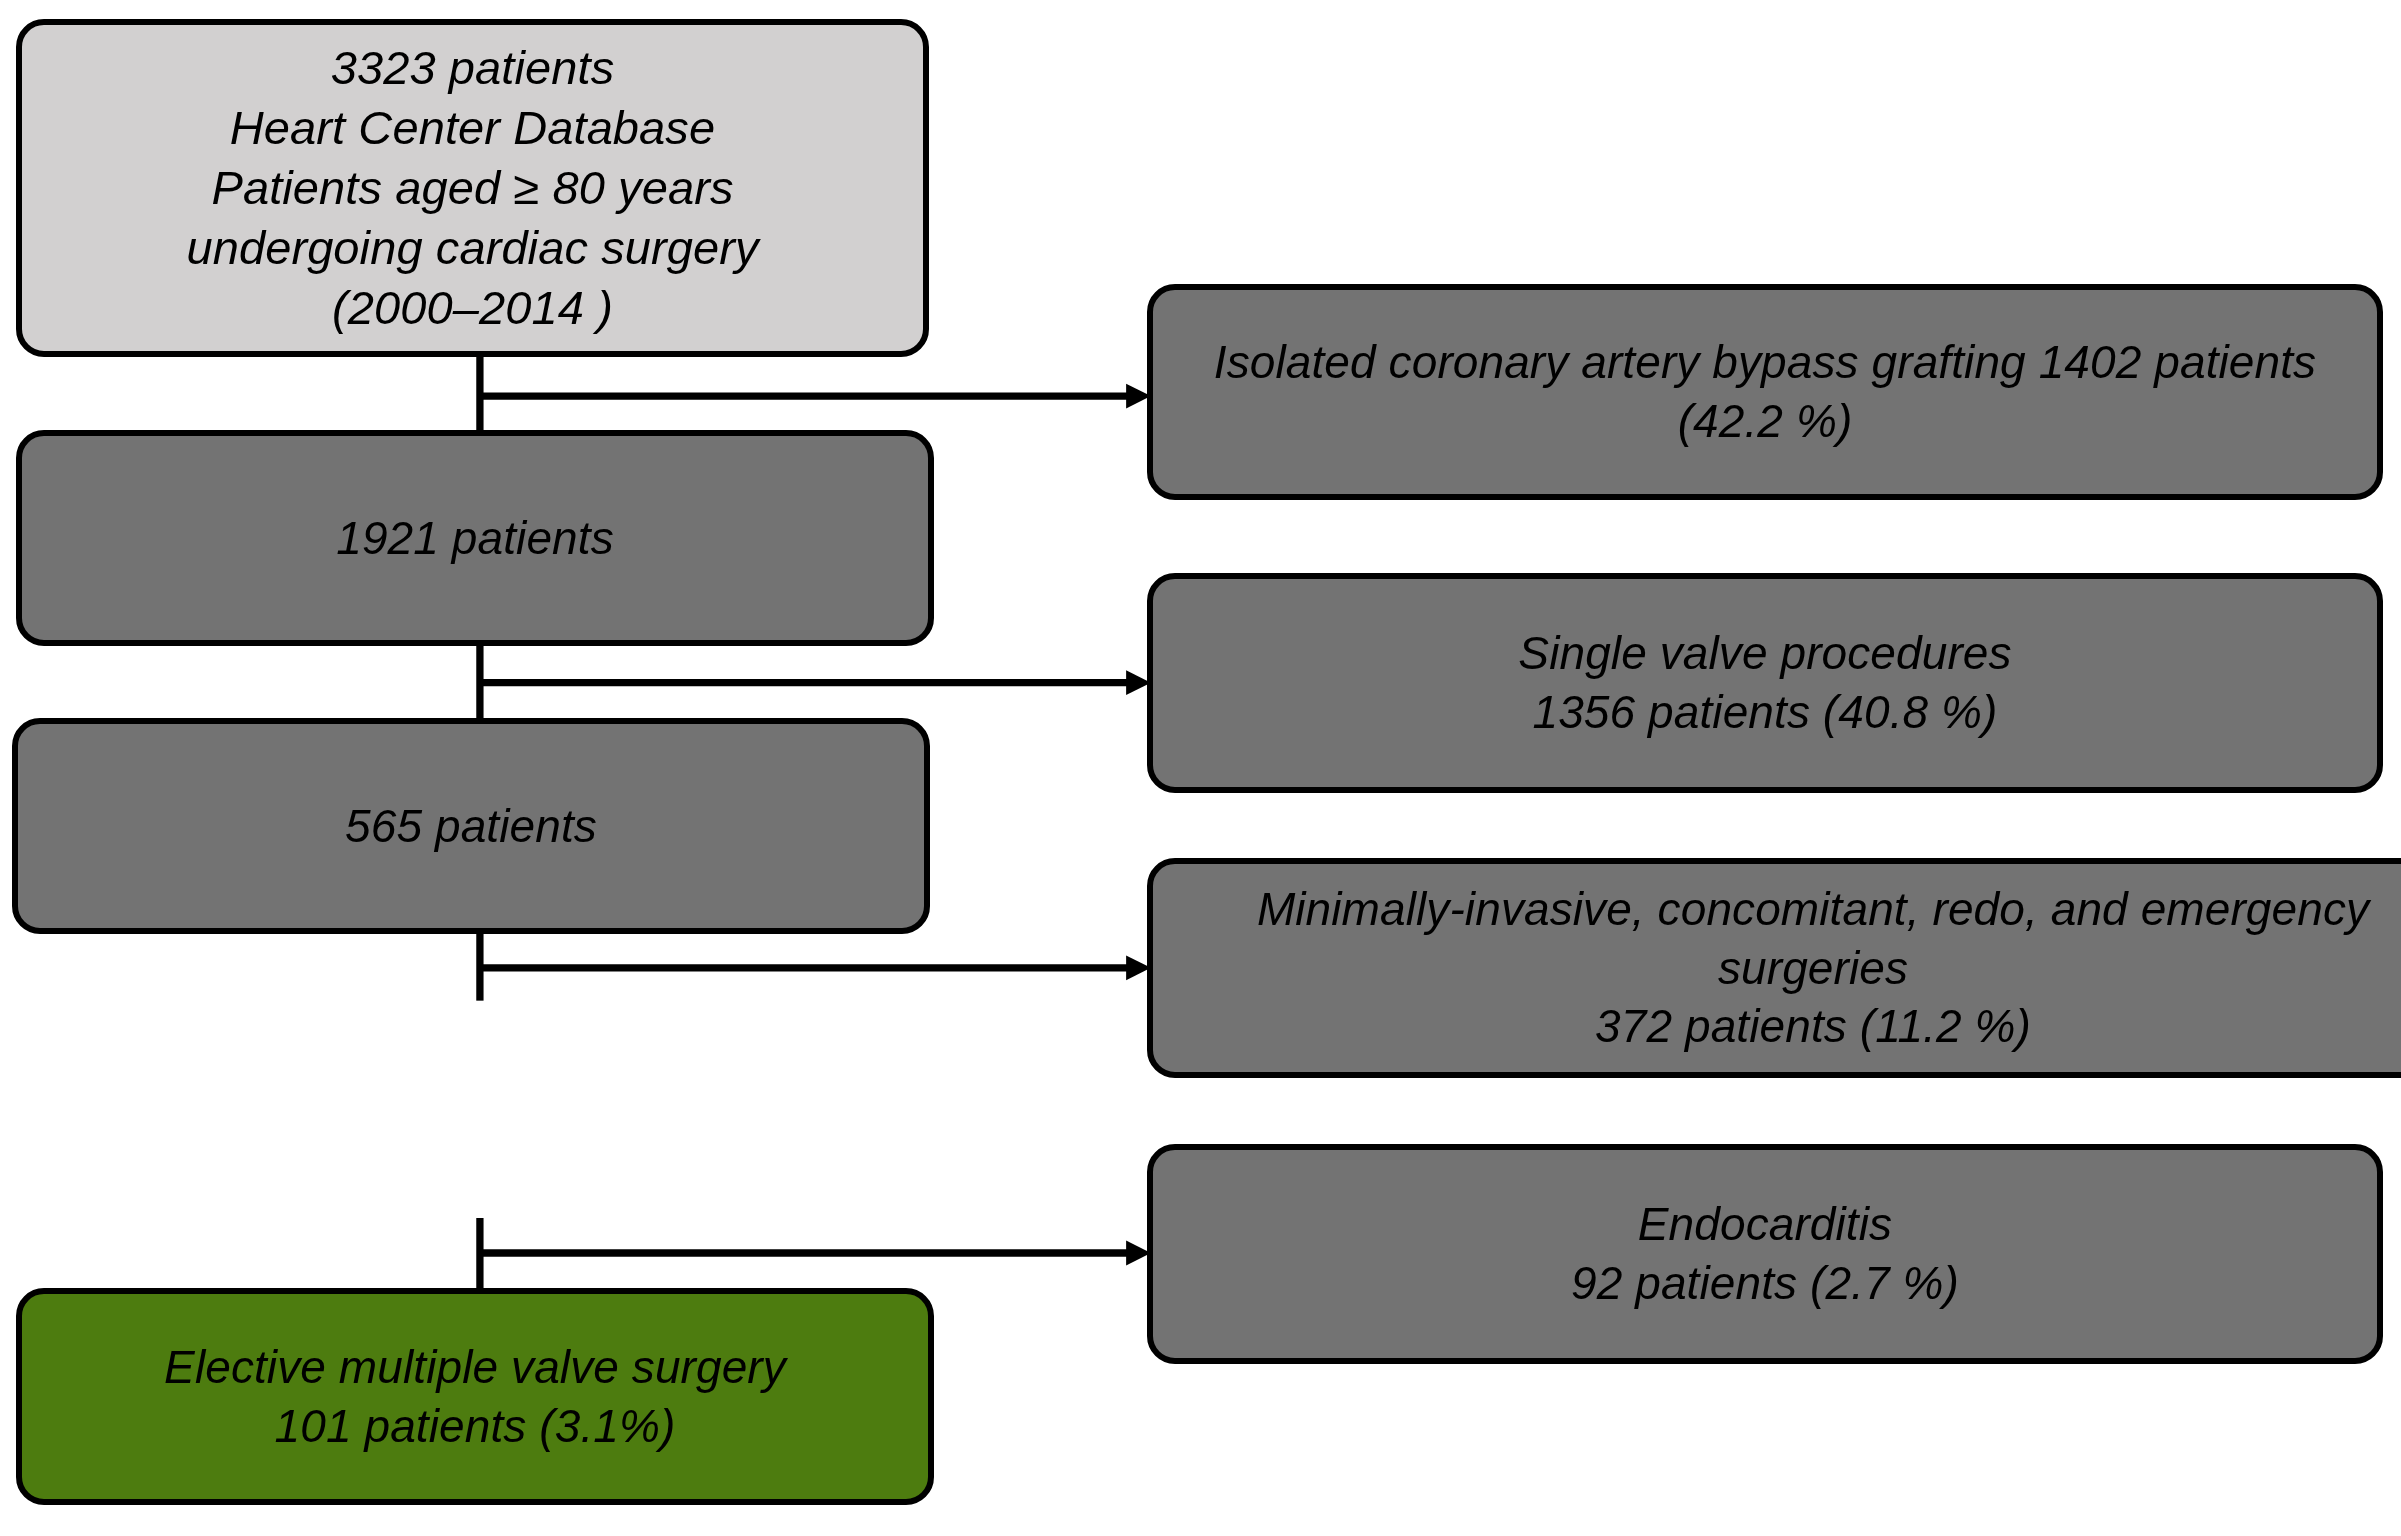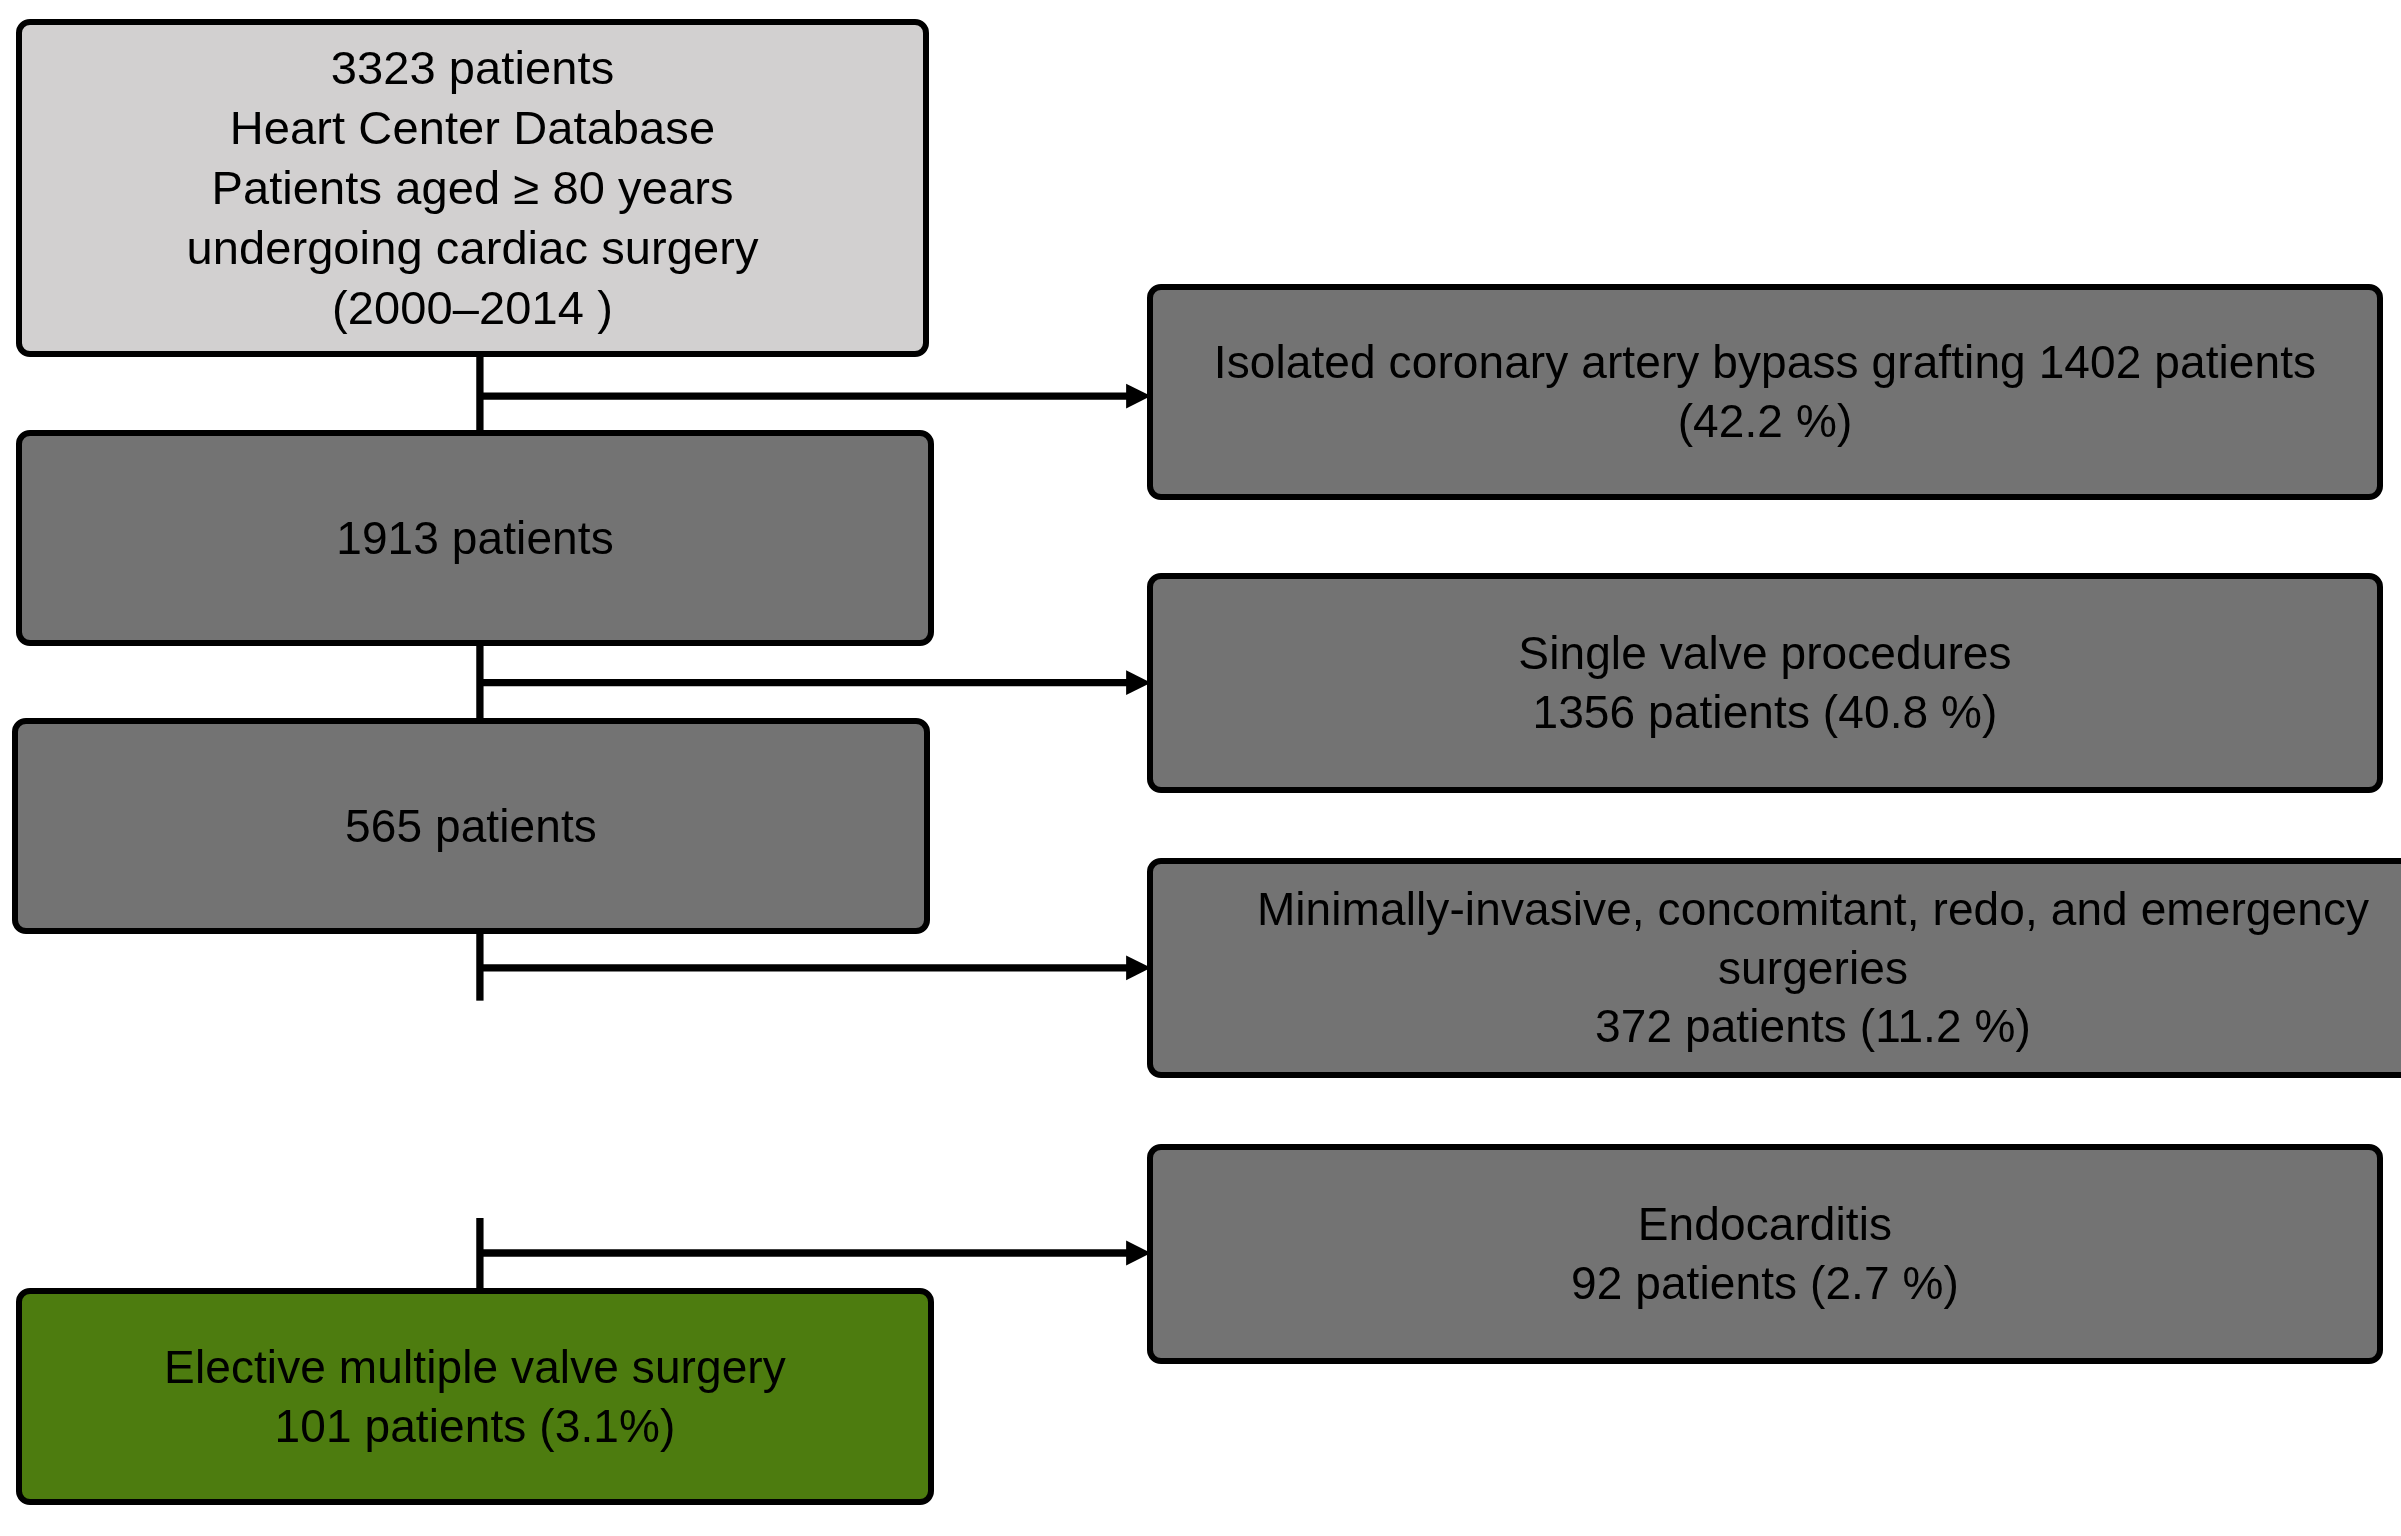--- a/index.html
+++ b/index.html
@@ -12,32 +12,33 @@
     width: 2401px;
     height: 1536px;
     background: #ffffff;
     font-family: "Liberation Sans", sans-serif;
     overflow: hidden;
   }
   .node {
     position: absolute;
     box-sizing: border-box;
     border: 6.6px solid #000000;
-    border-radius: 14px;
+    border-radius: 28px;
     display: flex;
     align-items: center;
     justify-content: center;
     text-align: center;
     color: #000000;
     font-size: 46px;
     line-height: 1.28;
     letter-spacing: 0.1px;
     white-space: pre-line;
     padding: 4.4px 22px;
     z-index: 3;
+    font-style: italic;
   }
   .node.gray  { background: #d2d0d0; }
   .node.white { background: #737373; }
   .node.blue  { background: #4d7c0f; }
 
   
   #wires {
     position: absolute;
     left: 0; top: 0;
     width: 2401px;
@@ -70,21 +71,21 @@
       <polygon points="1578,1718 1544,1701 1544,1735"></polygon>
     </g>
   </svg>
 
   <div class="node gray" style="left:16px; top:19px; width:913px; height:338px; font-size:47px;">3323 patients
 Heart Center Database
 Patients aged ≥ 80 years
 undergoing cardiac surgery
 (2000–2014 )</div>
 
-  <div class="node white" style="left:16px; top:430px; width:918px; height:216px;">1913 patients</div>
+  <div class="node white" style="left:16px; top:430px; width:918px; height:216px;">1921 patients</div>
 
   <div class="node white" style="left:12px; top:718px; width:918px; height:216px;">565 patients</div>
 
 
   <div class="node blue" style="left:16px; top:1288px; width:918px; height:217px;">Elective multiple valve surgery
 101 patients (3.1%)</div>
 
   <div class="node white" style="left:1147px; top:284px; width:1236px; height:216px; padding:4.4px 51px;">Isolated coronary artery bypass grafting 1402 patients (42.2 %)</div>
 
   <div class="node white" style="left:1147px; top:573px; width:1236px; height:220px; padding:4.4px 51px;">Single valve procedures

